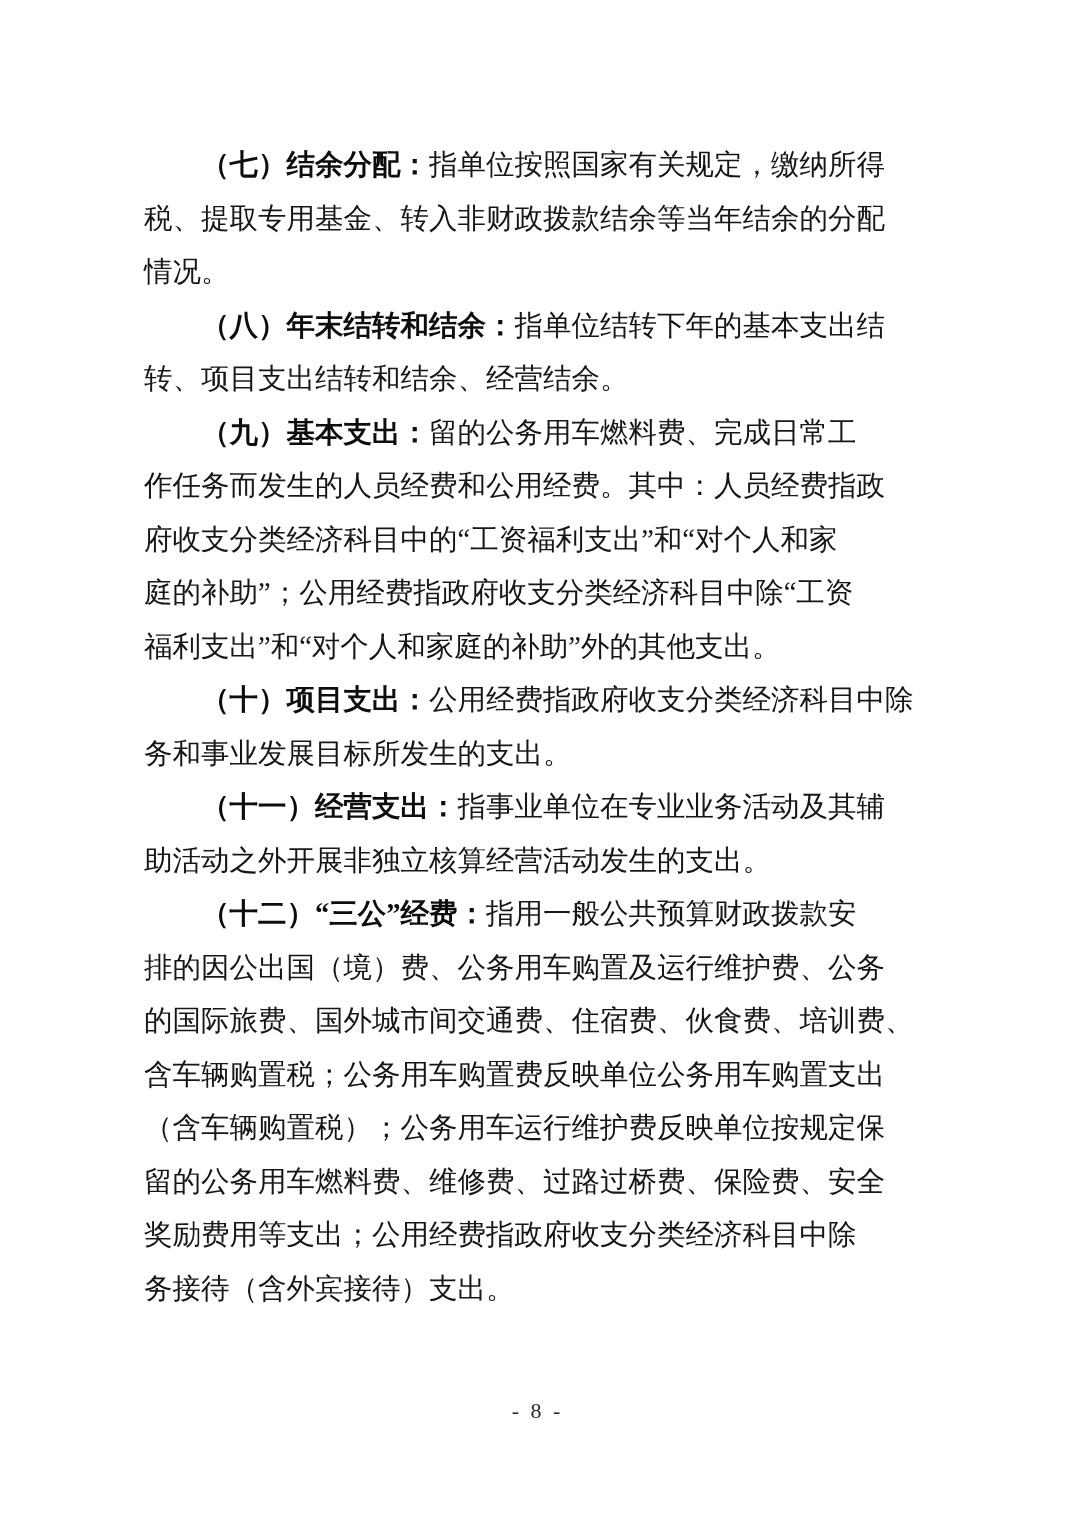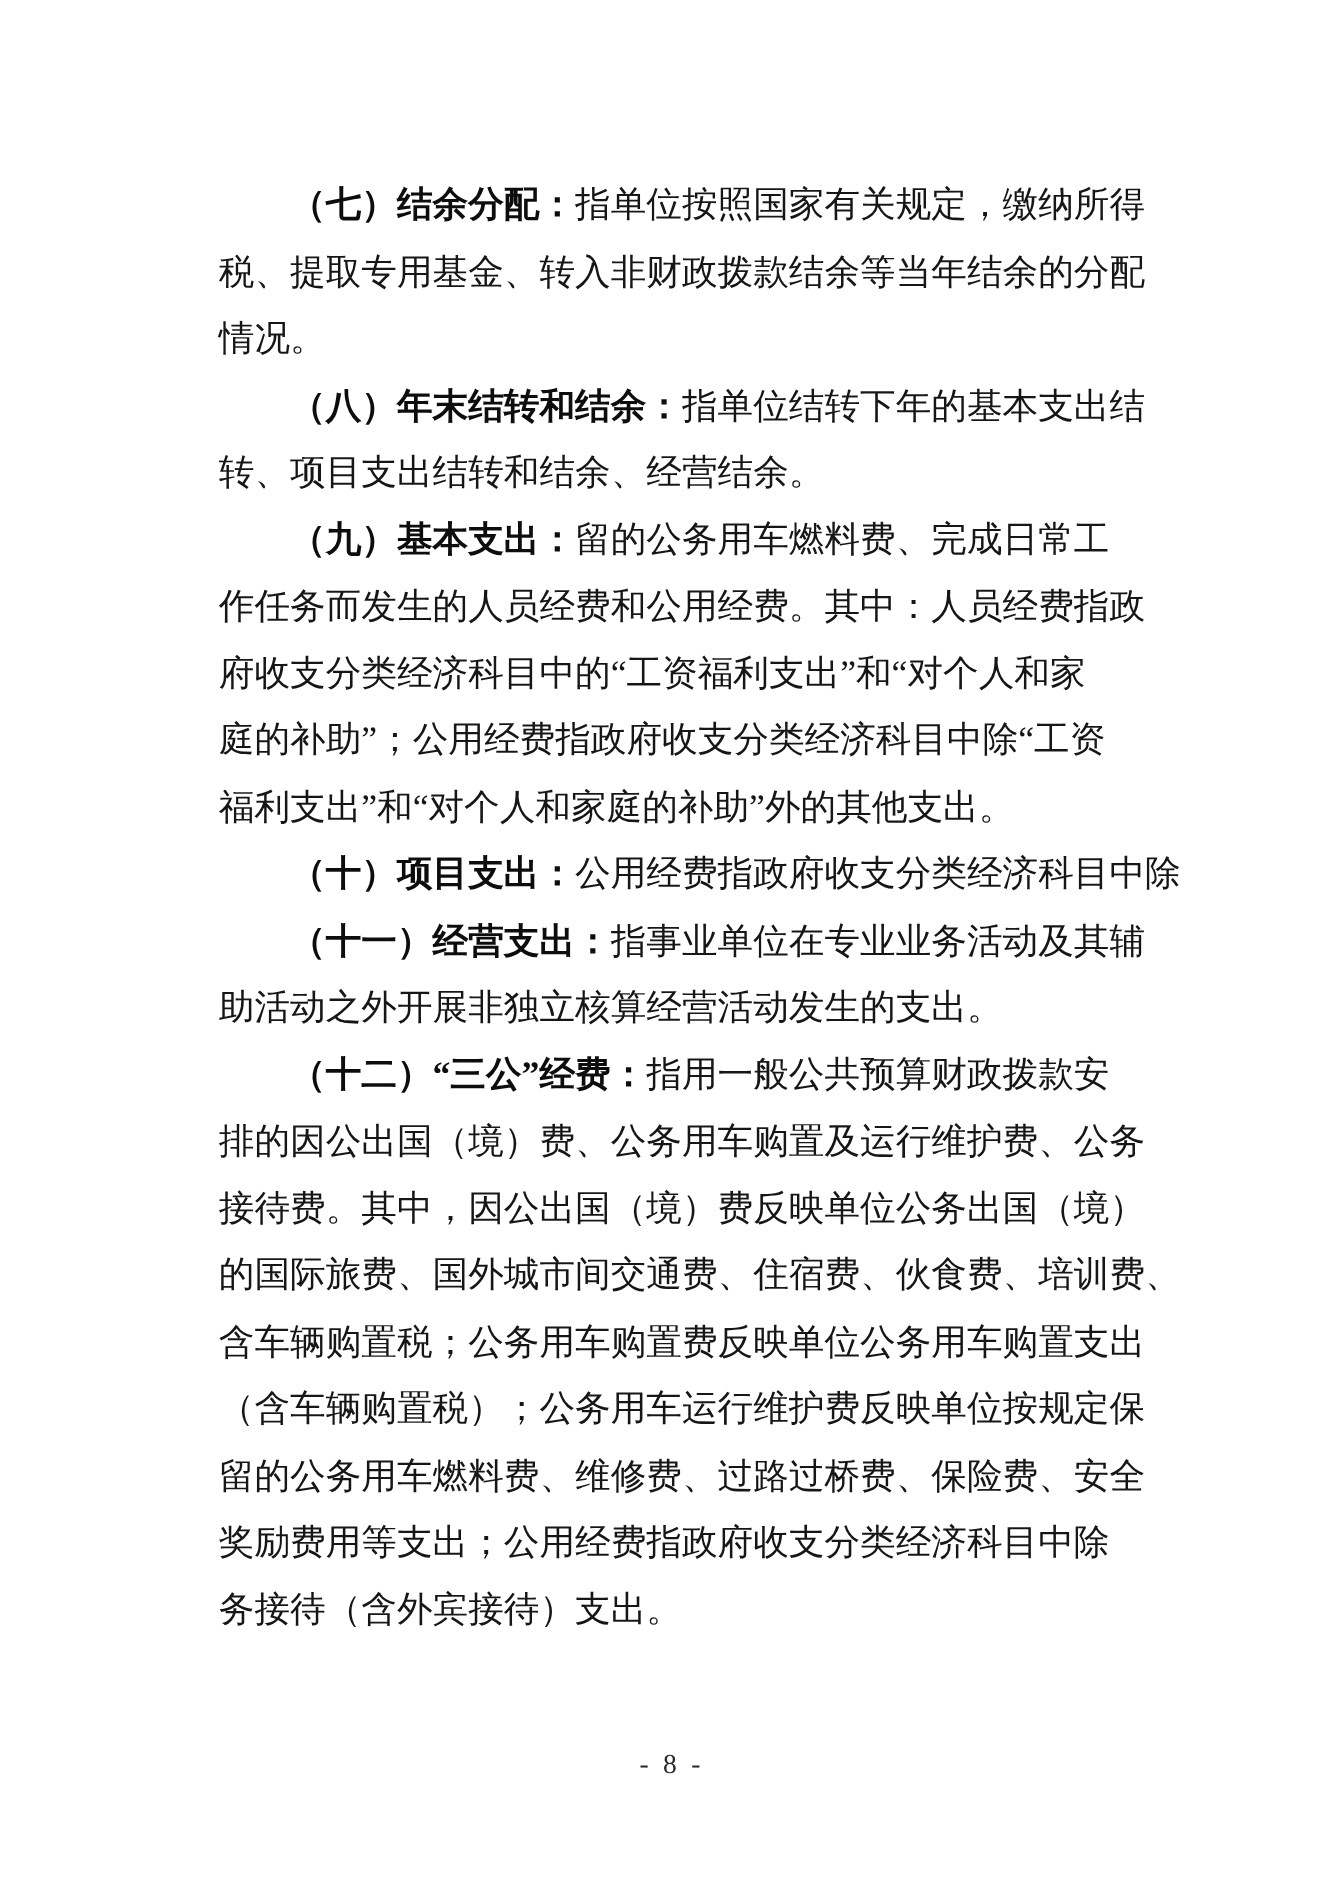--- a/index.html
+++ b/index.html
@@ -11,21 +11,21 @@
     position: relative;
     width: 1075px;
     height: 1520px;
     background: #ffffff;
     overflow: hidden;
     font-family: "Liberation Serif", "DejaVu Serif", serif;
     color: #161616;
   }
   .content {
     position: absolute;
-    left: 175px;
+    left: 144px;
     top: 138px;
     width: 737px;
   }
   .para {
     margin: 0;
     padding: 0;
   }
   .line {
     height: 53.5px;
     line-height: 53.5px;
@@ -74,31 +74,31 @@
     <div class="para">
       <div class="line first"><span class="head">（九）基本支出：</span><span class="lead">留的公务用车燃料费、完成日常工</span></div>
       <div class="line">作任务而发生的人员经费和公用经费。其中：人员经费指政</div>
       <div class="line">府收支分类经济科目中的“工资福利支出”和“对个人和家</div>
       <div class="line">庭的补助”；公用经费指政府收支分类经济科目中除“工资</div>
       <div class="line">福利支出”和“对个人和家庭的补助”外的其他支出。</div>
     </div>
 
     <div class="para">
       <div class="line first"><span class="head">（十）项目支出：</span><span class="lead">公用经费指政府收支分类经济科目中除</span></div>
+      <div class="line">务和事业发展目标所发生的支出。</div>
     </div>
 
     <div class="para">
       <div class="line first"><span class="head">（十一）经营支出：</span><span class="lead">指事业单位在专业业务活动及其辅</span></div>
       <div class="line">助活动之外开展非独立核算经营活动发生的支出。</div>
     </div>
 
     <div class="para">
       <div class="line first"><span class="head">（十二）“三公”经费：</span><span class="lead">指用一般公共预算财政拨款安</span></div>
       <div class="line">排的因公出国（境）费、公务用车购置及运行维护费、公务</div>
-      <div class="line">接待费。其中，因公出国（境）费反映单位公务出国（境）</div>
       <div class="line">的国际旅费、国外城市间交通费、住宿费、伙食费、培训费、</div>
       <div class="line">含车辆购置税；公务用车购置费反映单位公务用车购置支出</div>
       <div class="line">（含车辆购置税）；公务用车运行维护费反映单位按规定保</div>
       <div class="line">留的公务用车燃料费、维修费、过路过桥费、保险费、安全</div>
       <div class="line">奖励费用等支出；公用经费指政府收支分类经济科目中除</div>
       <div class="line">务接待（含外宾接待）支出。</div>
     </div>
 
   </div>
 

